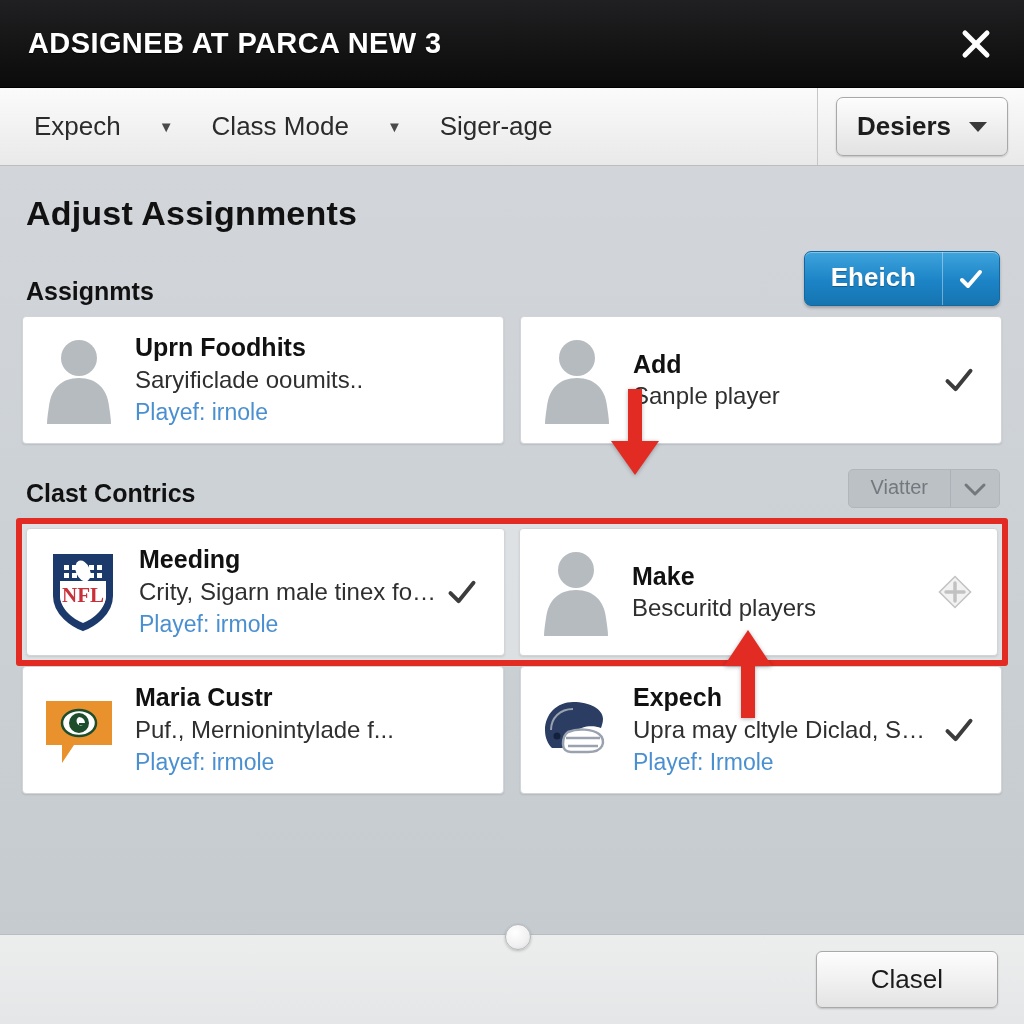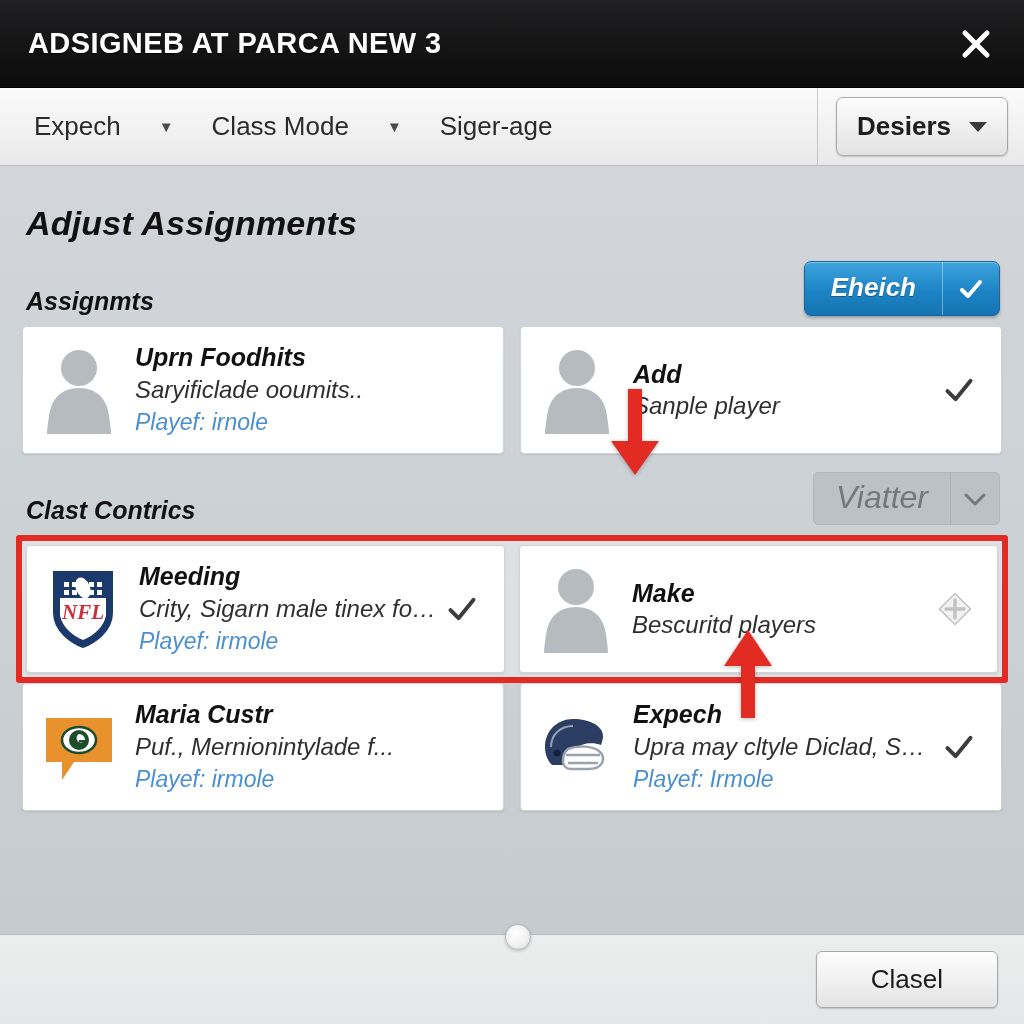--- a/index.html
+++ b/index.html
@@ -65,40 +65,40 @@
   .dropdown-btn .lbl{font-size:26px;font-weight:bold;color:#1d1d1d;}
   .caret-dn{
     width:0;height:0;border-left:9px solid transparent;border-right:9px solid transparent;
     border-top:10px solid #3a3a3a;
   }
 
   
   .content{
     flex:1 1 auto;position:relative;overflow:hidden;
     background:linear-gradient(180deg,#d2d6da 0%,#cbd0d5 60%,#c6cbd0 100%);
-    padding:14px 22px;box-sizing:border-box;font-style:italic;
+    padding:4px 22px;box-sizing:border-box;
   }
   .page-title{
     font-size:34px;font-weight:bold;color:#111;
     padding:24px 4px 0 4px;letter-spacing:.2px;
   }
 
   .section-head{
     display:flex;align-items:flex-end;justify-content:space-between;
     padding:18px 2px 10px 4px;min-height:46px;
   }
   .section-title{font-size:25px;font-weight:bold;color:#111;}
 
   .seg-dd{
     display:flex;align-items:stretch;
     background:#bcc1c6;border:1px solid #b0b5ba;border-radius:5px;
     overflow:hidden;cursor:pointer;opacity:.95;
   }
   .seg-dd .seg-lbl{
-    font-size:32px;color:#6e7479;padding:6px 22px 8px 22px;
+    font-size:20px;color:#6e7479;padding:6px 22px 8px 22px;
     border-right:1px solid #aab0b5;
   }
   .seg-dd .seg-ic{
     display:flex;align-items:center;justify-content:center;width:48px;color:#6e7479;
     font-size:22px;
   }
 
   .primary-btn{
     display:flex;align-items:stretch;
     background:linear-gradient(180deg,#3fa4dd 0%,#1c84c6 55%,#1574b1 100%);

